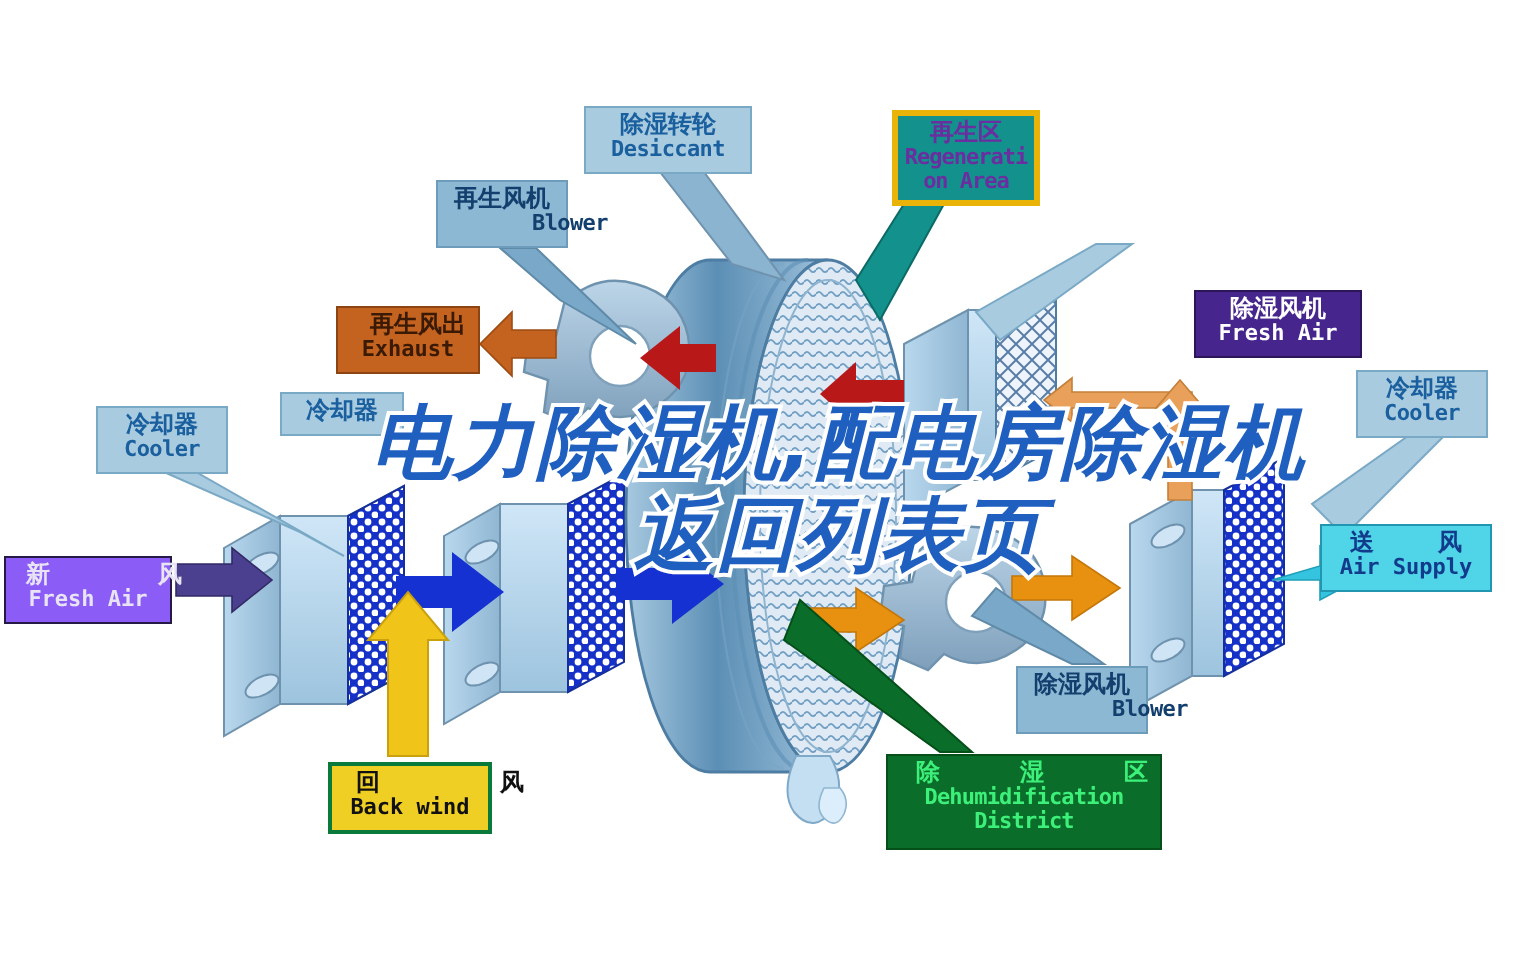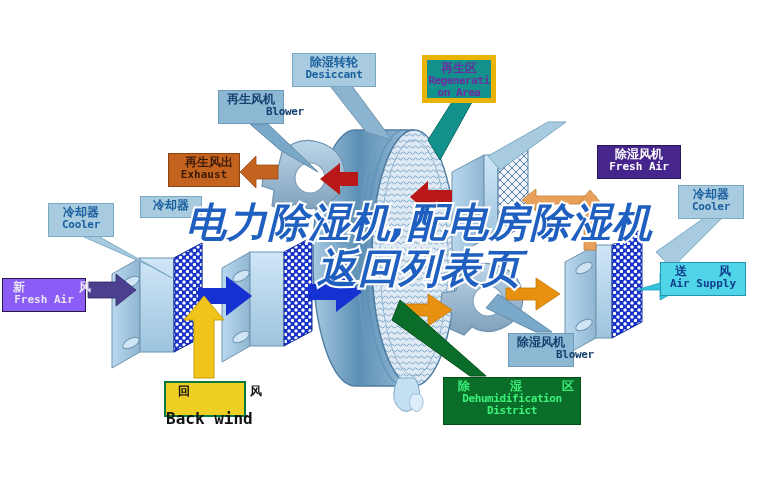--- a/index.html
+++ b/index.html
@@ -19,35 +19,35 @@
 
   
   .cal2{background:#8db8d4;border:1px solid #6d9cbb;color:#133f6e;}
   .cal2 .cn{font-size:12px;}
   .cal2 .en{font-size:11px;letter-spacing:-0.3px;padding-left:47px;}
 
   .exhaust{background:#c4631f;border:1px solid #8c4512;color:#3a1a05;}
   .exhaust .cn{font-size:12px;padding-left:10px;}
   .exhaust .en{font-size:11px;}
 
-  .regen{background:#13918c;border:5px solid #eab308;color:#6a2ea0;}
+  .regen{background:#13918c;border:3px solid #eab308;color:#6a2ea0;margin-left:24px;}
   .regen .cn{font-size:12px;}
   .regen .en{font-size:11px;letter-spacing:-0.5px;}
 
   .freshdark{background:#8b5cf6;border:1px solid #241a45;color:#e8e4f5;}
   .freshdark .cn{font-size:12px;letter-spacing:10px;text-indent:10px;}
   .freshdark .en{font-size:11px;}
 
   .freshdark2{background:#46258c;border:1px solid #2c1559;color:#ffffff;}
   .freshdark2 .cn{font-size:12px;}
   .freshdark2 .en{font-size:11px;}
 
   .backwind{background:#f0cf25;border:2px solid #0a7a3c;color:#111111;}
   .backwind .cn{font-size:12px;letter-spacing:12px;text-indent:12px;}
-  .backwind .en{font-size:16px;margin-top:12px;}
+  .backwind .en{font-size:11px;}
 
   .dehu{background:#0a6e2a;border:1px solid #055019;color:#3df07a;}
   .dehu .cn{font-size:12px;letter-spacing:14px;text-indent:14px;}
   .dehu .en{font-size:11px;letter-spacing:-0.4px;}
 
   .supply{background:#4fd4e8;border:1px solid #2196b0;color:#123b8c;}
   .supply .cn{font-size:12px;letter-spacing:10px;text-indent:10px;}
   .supply .en{font-size:11px;}
 
   

